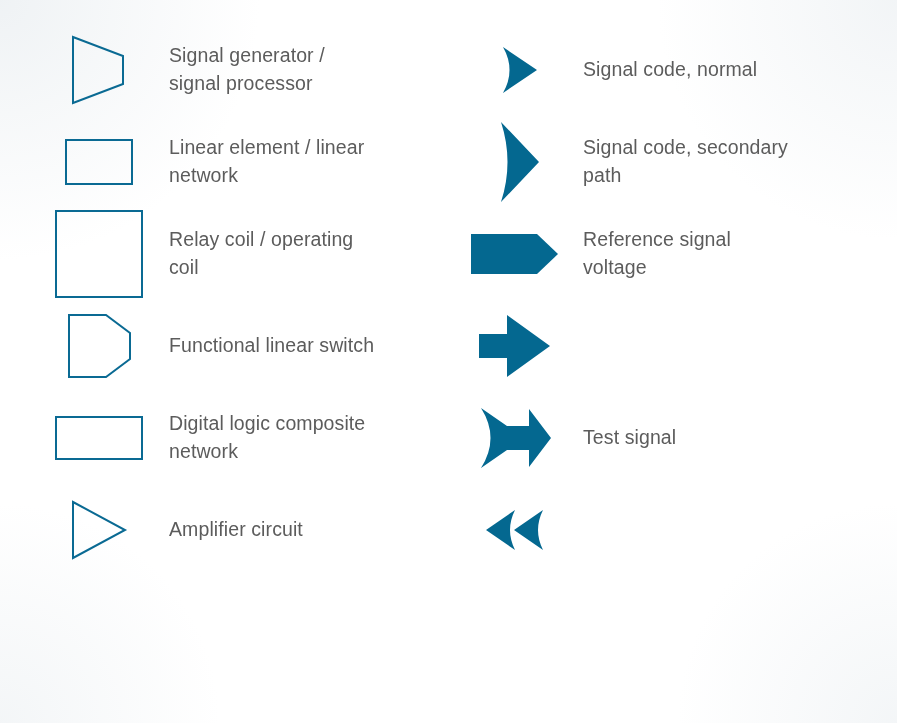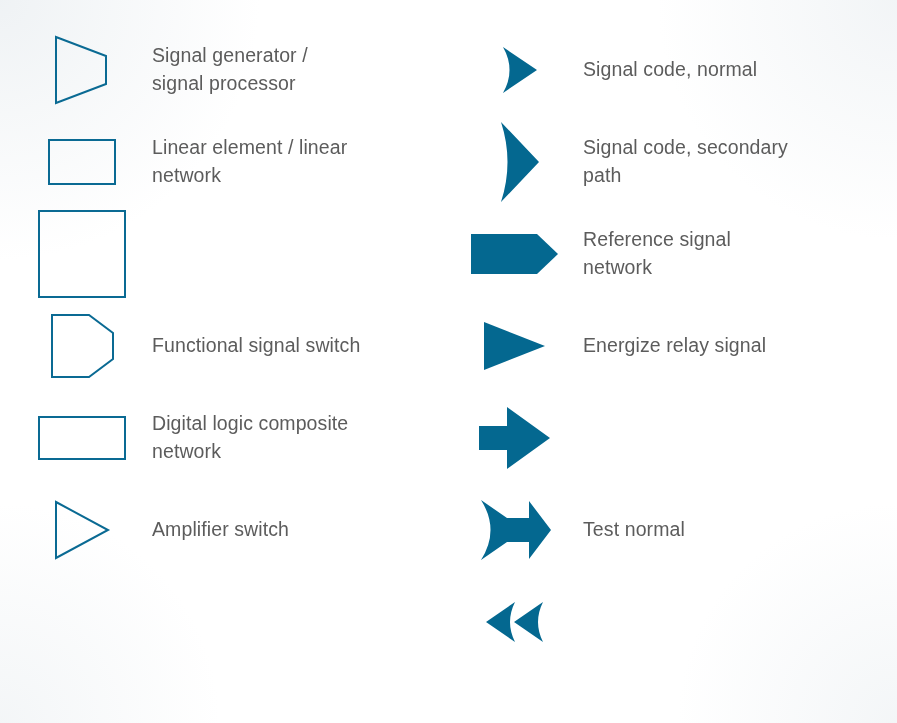--- a/index.html
+++ b/index.html
@@ -57,21 +57,21 @@
 
   .label {
     color: #5c5c5c;
     font-size: 19.5px;
     line-height: 1.42;
     letter-spacing: 0.1px;
     white-space: pre-line;
   }
 
   
-  .col-left .legend-row { height: 92px; padding-left: 26px; }
+  .col-left .legend-row { height: 92px; padding-left: 43px; }
   .col-left .swatch { width: 112px; height: 92px; }
   .col-left .label  { margin-left: 14px; max-width: 296px; }
 
   
   .col-right .legend-row { height: 92px; padding-left: 10px; }
   .col-right .swatch { width: 100px; height: 92px; }
   .col-right .label  { margin-left: 18px; max-width: 300px; }
 
   svg { display: block; overflow: visible; }
   .stroked { fill: none; stroke: #0a6a93; stroke-width: 2; }
@@ -106,48 +106,50 @@
 network</div>
     </div>
 
 
     <div class="legend-row">
       <div class="swatch">
         <svg width="90" height="90" viewBox="0 0 90 90" aria-hidden="true">
           <rect class="stroked" x="2" y="2" width="86" height="86"></rect>
         </svg>
       </div>
+      <div class="label">Relay coil / operating
+coil</div>
     </div>
 
     <div class="legend-row">
       <div class="swatch">
         <svg width="66" height="68" viewBox="0 0 66 68" aria-hidden="true">
           <path class="stroked" d="M 3 3 L 40 3 L 64 21 L 64 47 L 40 65 L 3 65 Z"></path>
         </svg>
       </div>
-      <div class="label">Functional signal switch</div>
+      <div class="label">Functional linear switch</div>
     </div>
 
     <div class="legend-row">
       <div class="swatch">
         <svg width="90" height="46" viewBox="0 0 90 46" aria-hidden="true">
           <rect class="stroked" x="2" y="2" width="86" height="42"></rect>
         </svg>
       </div>
       <div class="label">Digital logic composite
 network</div>
     </div>
 
     <div class="legend-row">
       <div class="swatch">
         <svg width="58" height="62" viewBox="0 0 58 62" aria-hidden="true">
           <path class="stroked" d="M 3 3 L 55 31 L 3 59 Z"></path>
         </svg>
       </div>
-      <div class="label">Amplifier switch</div>
+      <div class="label">Amplifier circuit</div>
     </div>
 
   </div>
 
   <div class="column col-right">
 
     <div class="legend-row">
       <div class="swatch">
         <svg width="56" height="56" viewBox="0 0 56 56" aria-hidden="true">
           <path class="filled" d="M 16 5 L 50 28 L 16 51 Q 29 28 16 5 Z"></path>
@@ -166,47 +168,39 @@
 path</div>
     </div>
 
     <div class="legend-row">
       <div class="swatch">
         <svg width="88" height="40" viewBox="0 0 88 40" aria-hidden="true">
           <path class="filled" d="M 0 0 L 66 0 L 87 20 L 66 40 L 0 40 Z"></path>
         </svg>
       </div>
       <div class="label">Reference signal
-network</div>
-    </div>
-
-    <div class="legend-row">
-      <div class="swatch">
-        <svg width="62" height="48" viewBox="0 0 62 48" aria-hidden="true">
-          <path class="filled" d="M 0 0 L 61 24 L 0 48 Z"></path>
-        </svg>
-      </div>
-      <div class="label">Energize relay signal</div>
-    </div>
+voltage</div>
+    </div>
+
 
     <div class="legend-row">
       <div class="swatch">
         <svg width="72" height="62" viewBox="0 0 72 62" aria-hidden="true">
           <path class="filled" d="M 0 19 L 28 19 L 28 0 L 71 31 L 28 62 L 28 43 L 0 43 Z"></path>
         </svg>
       </div>
     </div>
 
     <div class="legend-row">
       <div class="swatch">
         <svg width="76" height="64" viewBox="0 0 76 64" aria-hidden="true">
           <path class="filled" d="M 4 2 Q 23 32 4 62 L 30 44 L 52 44 L 52 61 L 74 32 L 52 3 L 52 20 L 30 20 Z"></path>
         </svg>
       </div>
-      <div class="label">Test normal</div>
+      <div class="label">Test signal</div>
     </div>
 
     <div class="legend-row">
       <div class="swatch">
         <svg width="62" height="44" viewBox="0 0 62 44" aria-hidden="true">
           <path class="filled" d="M 31 2 L 2 22 L 31 42 Q 21 22 31 2 Z"></path>
           <path class="filled" d="M 59 2 L 30 22 L 59 42 Q 49 22 59 2 Z"></path>
         </svg>
       </div>
     </div>

